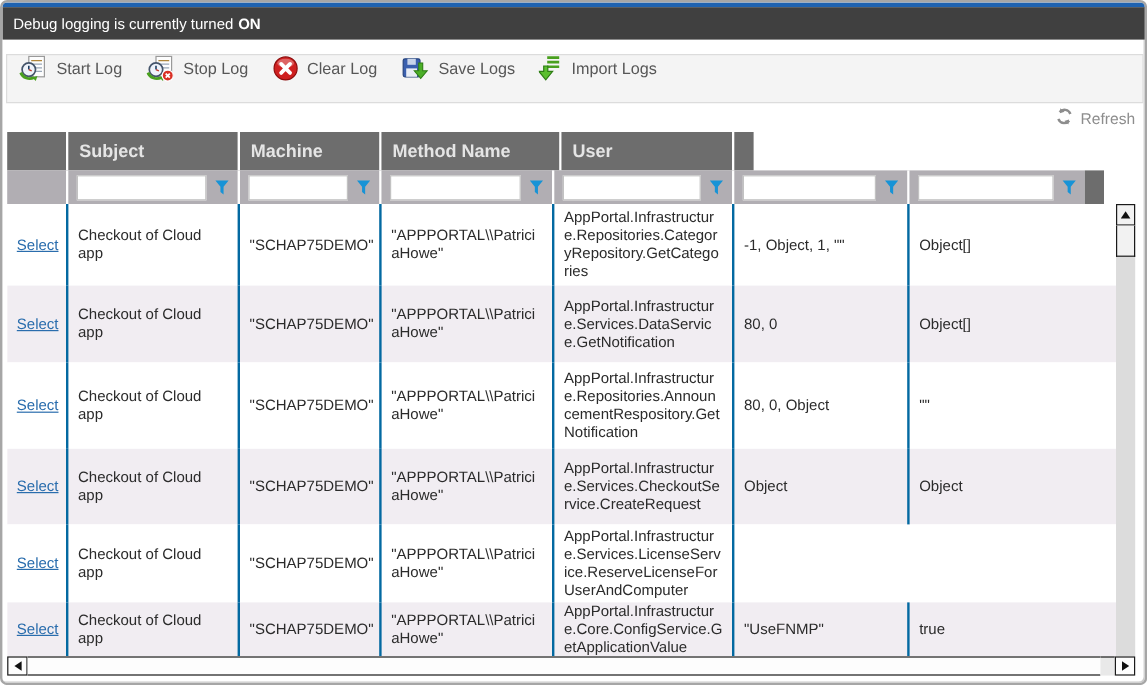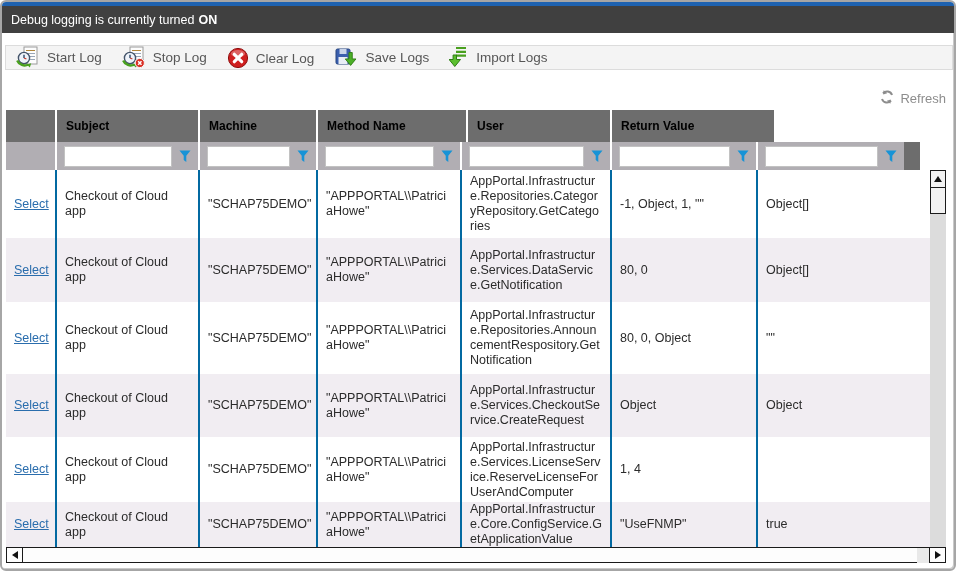--- a/index.html
+++ b/index.html
@@ -16,42 +16,42 @@
   .top-strip { position:absolute; left:0; top:0; width:100%; height:4px; background:#1e62b0; }
 
   .banner {
     position:absolute; left:0; top:4px; width:100%; height:27px;
     background:#404040; color:#fff; display:flex; align-items:center;
     padding-left:9px; font-size:12.5px;
   }
   .banner b { font-weight:bold; margin-left:4px; }
 
   .toolbar {
-    position:absolute; left:3px; top:43px; width:948px; height:25px;
+    position:absolute; left:3px; top:43px; width:948px; height:41px;
     background:#f4f4f4; border:1px solid #dcdcdc;
-    display:flex; align-items:flex-end; padding-left:10px;
+    display:flex; align-items:flex-start; padding-left:10px;
   }
   .tb-btn {
     display:inline-flex; align-items:center; gap:7px;
     margin-right:20px; cursor:default; color:#575757; font-size:13.5px;
     background:none; border:none; font-family:"Liberation Sans", sans-serif;
   }
   .tb-btn svg { display:block; }
 
   .refresh-row {
     position:absolute; left:4px; top:86px; width:940px; height:20px;
     display:flex; justify-content:flex-end; align-items:center;
   }
   .refresh-link { display:inline-flex; align-items:center; gap:6px; color:#8d8d8d; font-size:13px; cursor:pointer; }
 
   .grid { position:absolute; left:4px; top:108px; width:940px; }
 
   .hdr-row { display:flex; width:940px; height:32px; }
   .hdr-cell {
-    background:#6d6d6d; color:#000000; font-size:12px; font-weight:bold;
+    background:#6d6d6d; color:#e5e5e5; font-size:15px; font-weight:bold;
     display:flex; align-items:center; padding-left:9px;
     border-right:2px solid #fff;
   }
   .hdr-filler { background:#6d6d6d; border-right:none; }
 
   .filter-row { display:flex; width:940px; height:28px; }
   .filter-cell {
     background:#b1aeb3; display:flex; align-items:center;
     padding:0 7px; border-right:2px solid #fff;
   }
@@ -209,21 +209,20 @@
   </div>
 
   <div class="grid">
 
     <div class="hdr-row">
       <div class="hdr-cell c0"></div>
       <div class="hdr-cell c1">Subject</div>
       <div class="hdr-cell c2">Machine</div>
       <div class="hdr-cell c4">Method Name</div>
       <div class="hdr-cell c3">User</div>
-      <div class="hdr-cell c6">Return Value</div>
       <div class="hdr-cell c7 hdr-filler"></div>
     </div>
 
     <div class="filter-row">
       <div class="filter-cell c0"></div>
       <div class="filter-cell c1">
         <input style="">
         <button class="funnel-btn">
           <span><svg width="12" height="13" viewBox="0 0 12 13">
                 <path d="M0.5 0.5 h11 l-4.2 5.2 v6.3 l-2.6 -2 v-4.3 z" fill="#1793d6"></path>
@@ -379,23 +378,20 @@
             <span>Checkout of Cloud app</span>
           </div>
         <div class="cell c2">
             <span>"SCHAP75DEMO"</span>
           </div>
         <div class="cell c3 break">
             <span>"APPPORTAL\\PatriciaHowe"</span>
           </div>
         <div class="cell c4 break">
             <span>AppPortal.Infrastructure.Services.LicenseService.ReserveLicenseForUserAndComputer</span>
-          </div>
-        <div class="cell c5">
-            <span>1, 4</span>
           </div>
         <div class="cell c6">
             <span></span>
           </div>
       </div>
 
       <div class="row">
         <div class="cell c0">
             <a class="select-link">Select</a>
           </div>

